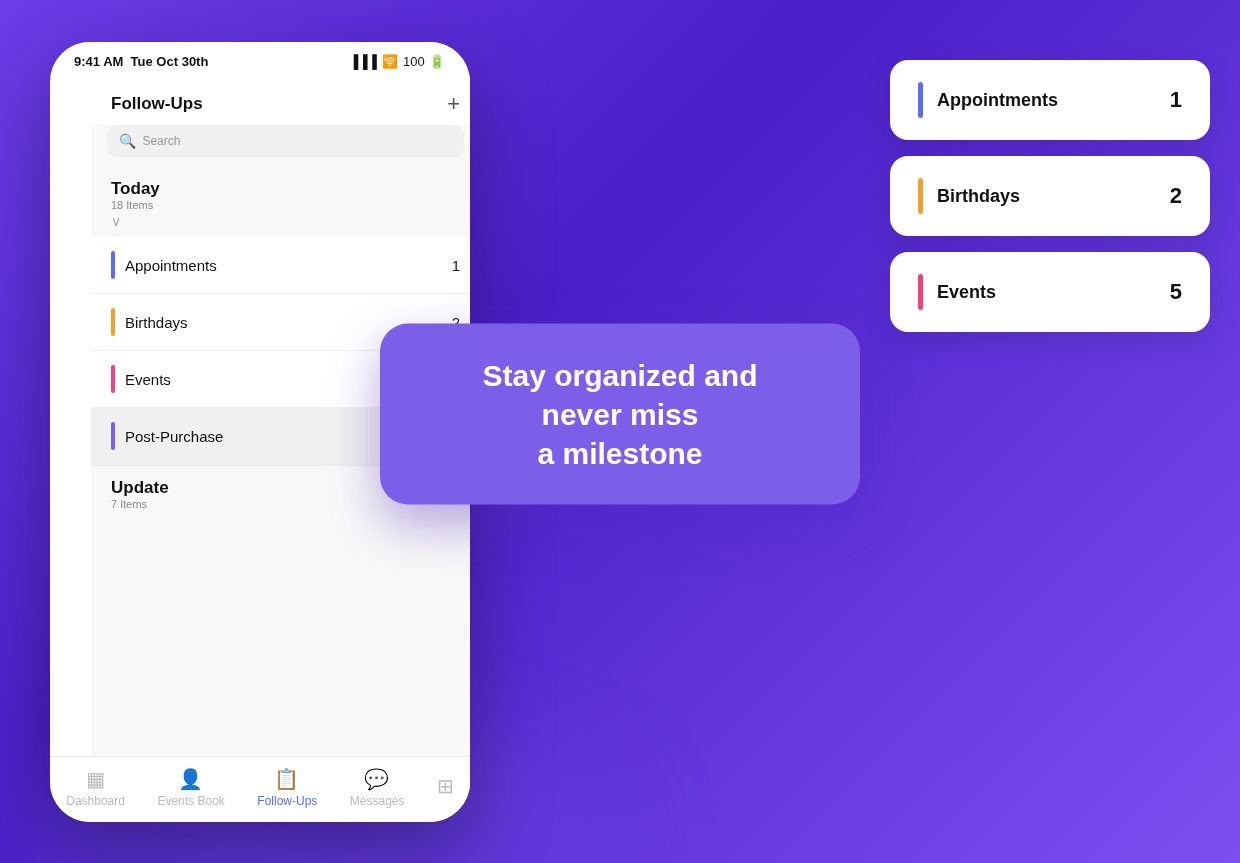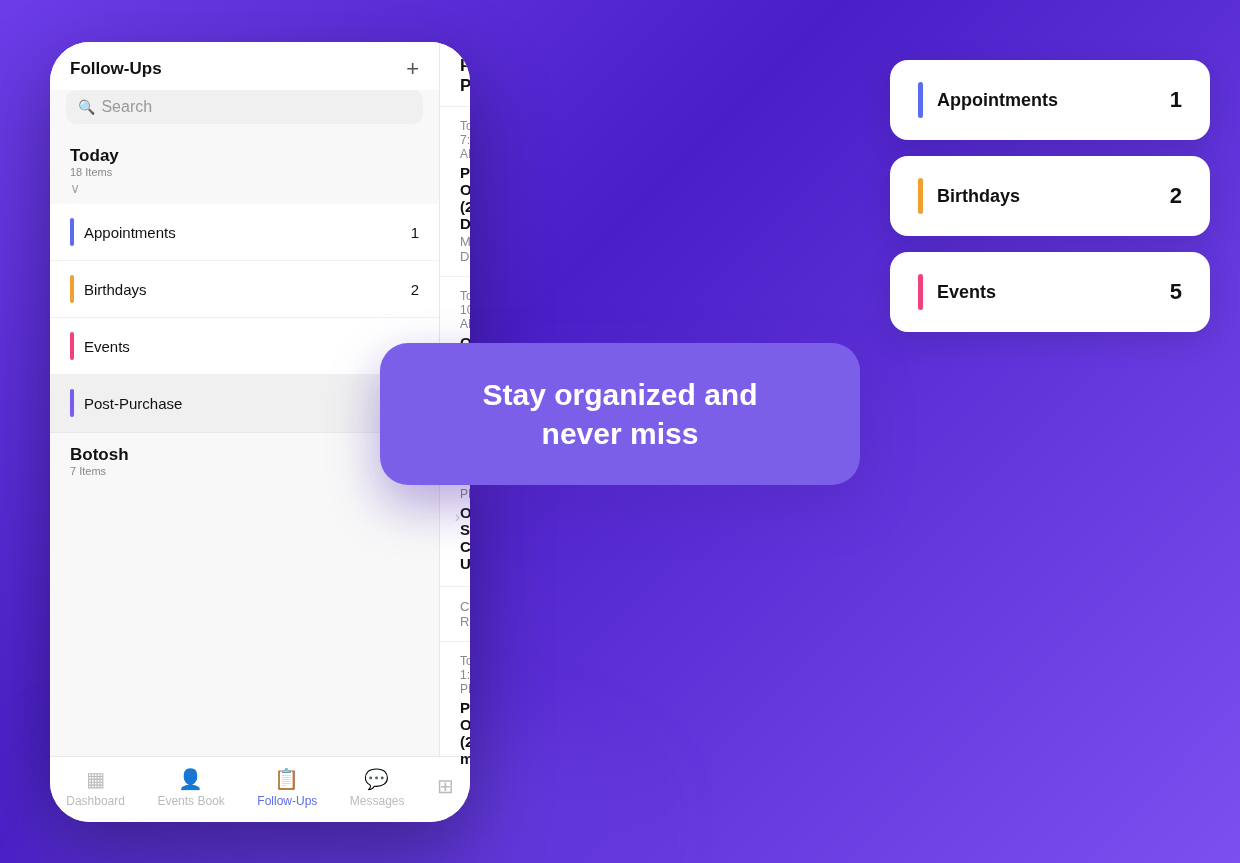--- a/index.html
+++ b/index.html
@@ -47,20 +47,21 @@
       align-items: center;
       gap: 5px;
       font-size: 13px;
       color: #111;
     }
 
     
     .phone-body {
       display: flex;
       height: calc(100% - 52px);
+      margin-left: 41px;
     }
 
     
     .sidebar {
       width: 390px;
       background: #f8f8f8;
       display: flex;
       flex-direction: column;
       border-right: 1px solid #e8e8e8;
       flex-shrink: 0;
@@ -93,21 +94,21 @@
       align-items: center;
       padding: 8px 12px;
       gap: 6px;
     }
     .search-icon-sym {
       color: #999;
       font-size: 14px;
     }
     .search-placeholder {
       color: #999;
-      font-size: 16px;
+      font-size: 12px;
     }
 
     
     .section-header {
       display: flex;
       justify-content: space-between;
       align-items: flex-start;
       padding: 10px 20px 8px;
       background: #f8f8f8;
       flex-direction: column;
@@ -326,20 +327,31 @@
       border-radius: 50%;
       filter: blur(40px);
       z-index: 1;
     }
   </style>
 </head>
 <body>
 
 <div class="phone-frame">
 
+  <div class="status-bar">
+    <span class="status-time">
+      <span>9:41 AM</span>&nbsp;&nbsp;<span>Tue Oct 30th</span>
+    </span>
+    <div class="status-icons">
+      <span>▐▐▐</span>
+      <span>🛜</span>
+      <span>100</span>
+      <span>🔋</span>
+    </div>
+  </div>
 
   <div class="phone-body">
 
     <div class="sidebar">
 
       <div class="sidebar-header">
         <span class="sidebar-title">Follow-Ups</span>
         <span class="sidebar-add">+</span>
       </div>
 
@@ -375,21 +387,21 @@
         <div class="category-item active">
           <div class="category-dot cat-purple"></div>
           <span class="category-name">Post-Purchase</span>
           <span class="category-badge"></span>
         </div>
       </div>
 
 
       <div class="section-collapsed">
         <div>
-          <div class="section-label">Botosh</div>
+          <div class="section-label">Update</div>
           <div class="section-count">7 Items</div>
         </div>
         <span class="chevron-down">∨</span>
       </div>
 
       <div class="tab-bar">
         <div class="tab-item">
           <span class="tab-icon">▦</span>
           <span class="tab-label">Dashboard</span>
         </div>
@@ -446,20 +458,21 @@
           <div class="event-person">Talan Botosh</div>
         </div>
       </div>
     </div>
   </div>
 </div>
 
 <div class="tooltip-overlay">
   <div class="tooltip-text">
     <span>Stay organized and never miss</span><br>
+    <span>a milestone</span>
   </div>
 </div>
 
 <div class="floating-cards">
   <div class="float-card">
     <div class="float-dot" style="background:#5b6cf0;"></div>
     <span class="float-label">Appointments</span>
     <span class="float-count">1</span>
   </div>
   <div class="float-card">

